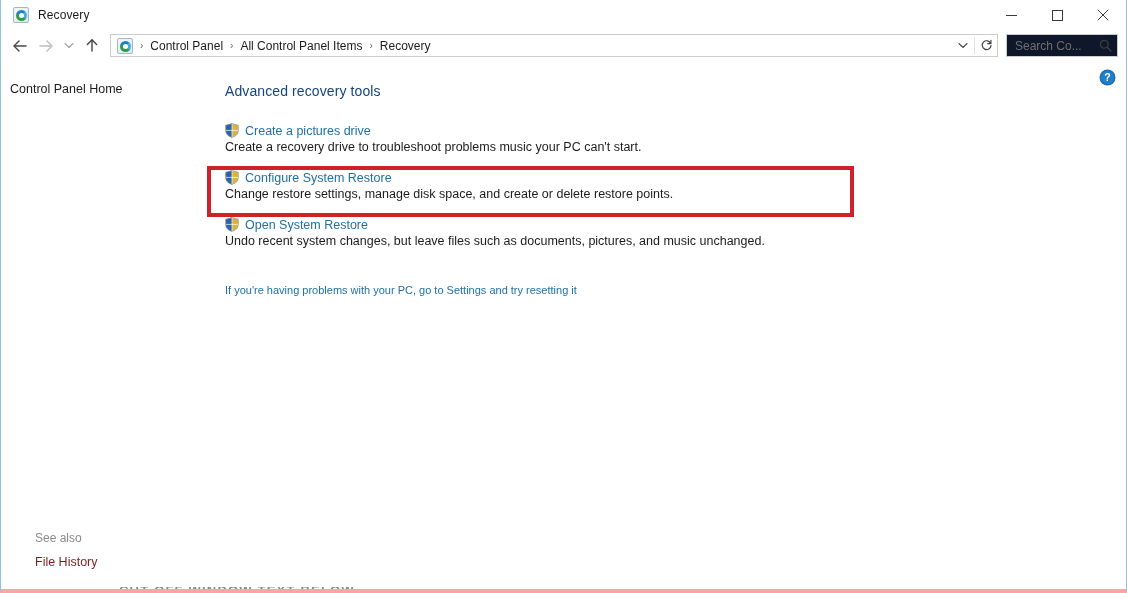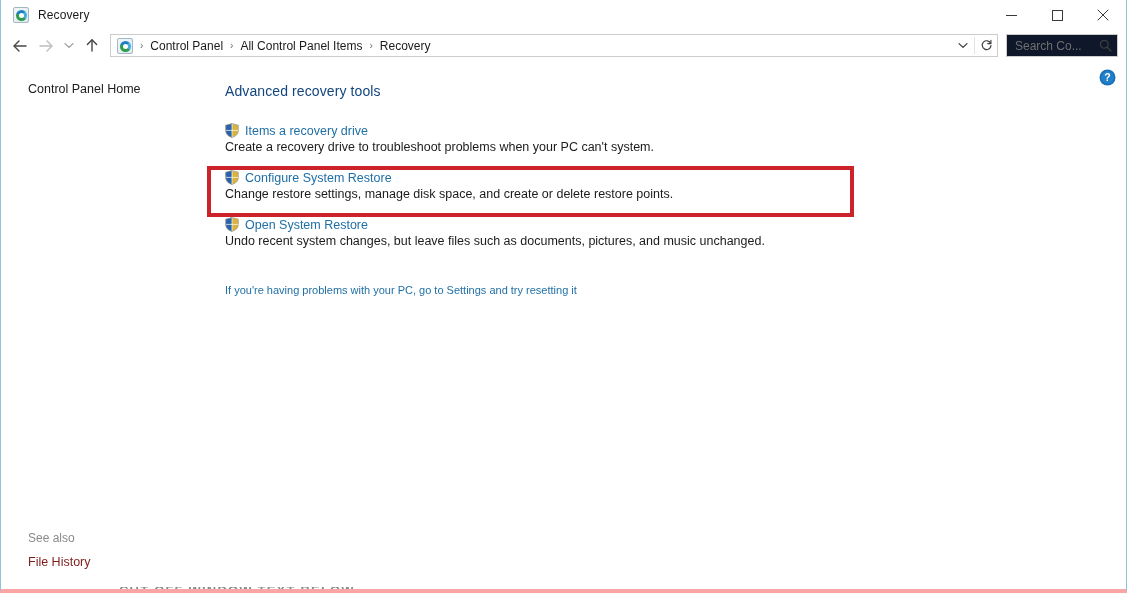--- a/index.html
+++ b/index.html
@@ -225,30 +225,30 @@
     background: #ffffff;
     display: flex;
   }
 
   
   #sidebar {
     width: 208px;
     flex: none;
     position: relative;
     padding-top: 21px;
-    padding-left: 27px;
+    padding-left: 9px;
   }
   #cp-home {
     font-size: 12.5px;
     color: #1b1b1b;
     cursor: default;
   }
   #see-also-block {
     position: absolute;
-    left: 27px;
+    left: 34px;
     bottom: 20px;
   }
   #see-also-label {
     font-size: 12px;
     color: #8a8a8a;
     margin-bottom: 10px;
   }
   #file-history-link {
     font-size: 12.5px;
     color: #7f1d1d;
@@ -467,23 +467,23 @@
       
       <div class="tool-group">
         <div class="tool-link-row">
           <svg class="shield" viewBox="0 0 14 15">
             <path d="M7 0.6 L13.3 2.2 V7.4 C13.3 11 10.6 13.5 7 14.4 C3.4 13.5 0.7 11 0.7 7.4 V2.2 Z" fill="#d9b43c"></path>
             <path d="M7 0.6 L0.7 2.2 V7.4 C0.7 11 3.4 13.5 7 14.4 Z" fill="#2a63a8"></path>
             <path d="M7 0.6 L13.3 2.2 V7.4 C13.3 11 10.6 13.5 7 14.4 C3.4 13.5 0.7 11 0.7 7.4 V2.2 Z" fill="none" stroke="#9a9a9a" stroke-width="0.7"></path>
             <line x1="7" y1="0.9" x2="7" y2="14.1" stroke="#ffffff" stroke-width="0.7"></line>
             <line x1="1" y1="7.4" x2="13" y2="7.4" stroke="#ffffff" stroke-width="0.7"></line>
           </svg>
-          <span class="tool-link">Items a recovery drive</span>
+          <span class="tool-link">Create a pictures drive</span>
         </div>
-        <div class="tool-desc">Create a recovery drive to troubleshoot problems when your PC can't system.</div>
+        <div class="tool-desc">Create a recovery drive to troubleshoot problems music your PC can't start.</div>
       </div>
 
       
       <div class="tool-group">
         <div class="tool-link-row">
           <svg class="shield" viewBox="0 0 14 15">
             <path d="M7 0.6 L13.3 2.2 V7.4 C13.3 11 10.6 13.5 7 14.4 C3.4 13.5 0.7 11 0.7 7.4 V2.2 Z" fill="#d9b43c"></path>
             <path d="M7 0.6 L0.7 2.2 V7.4 C0.7 11 3.4 13.5 7 14.4 Z" fill="#2a63a8"></path>
             <path d="M7 0.6 L13.3 2.2 V7.4 C13.3 11 10.6 13.5 7 14.4 C3.4 13.5 0.7 11 0.7 7.4 V2.2 Z" fill="none" stroke="#9a9a9a" stroke-width="0.7"></path>
             <line x1="7" y1="0.9" x2="7" y2="14.1" stroke="#ffffff" stroke-width="0.7"></line>

